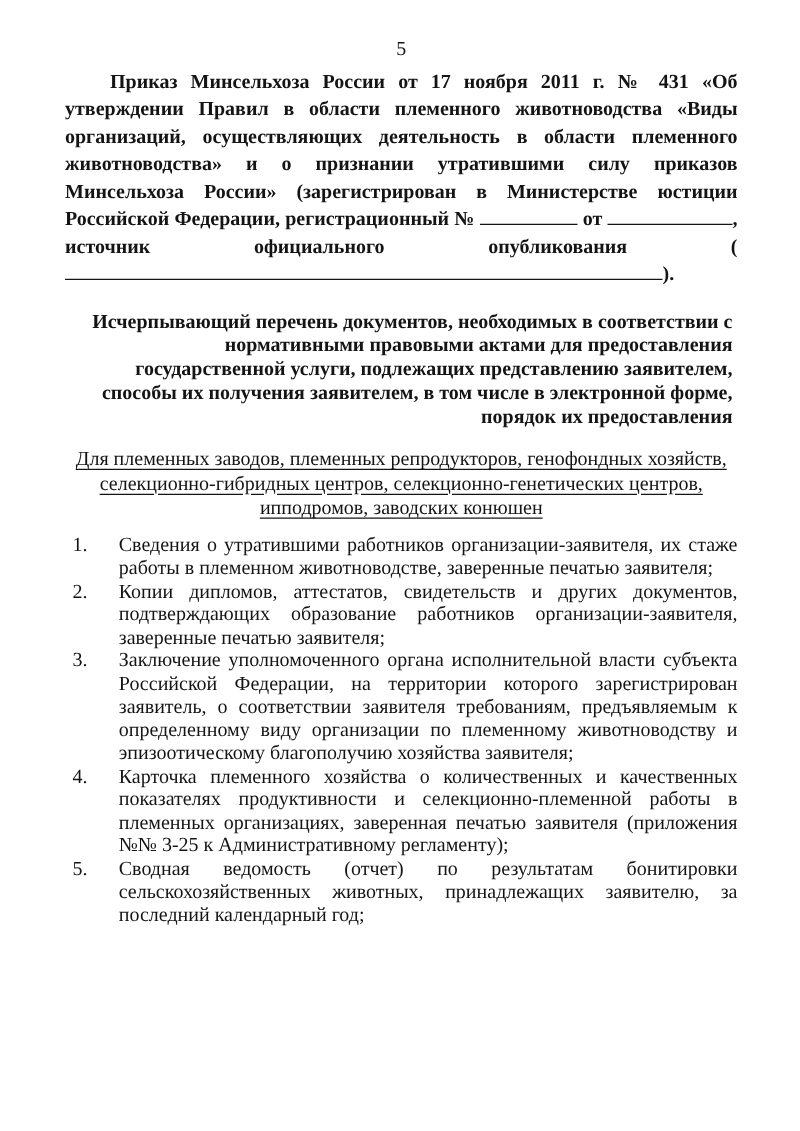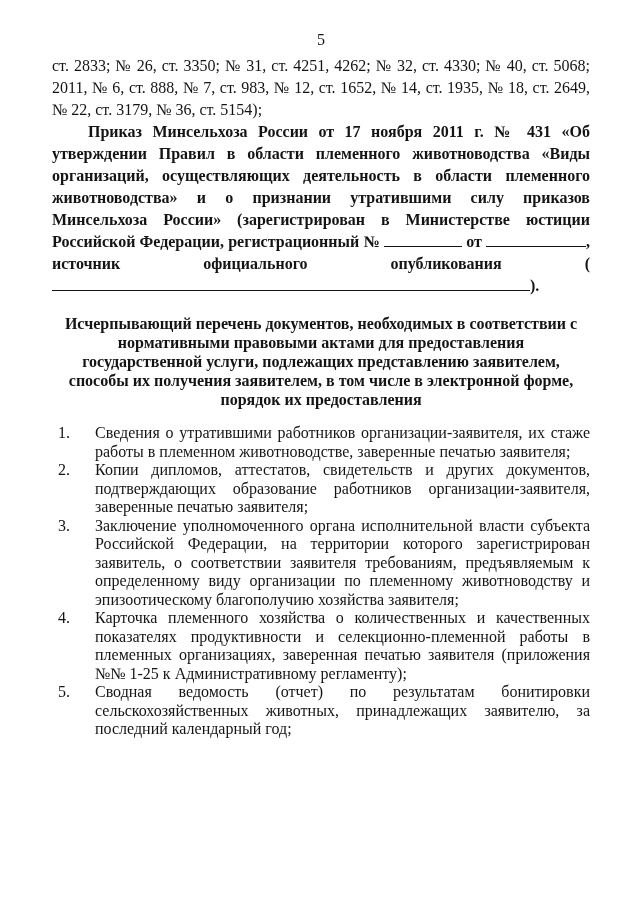--- a/index.html
+++ b/index.html
@@ -40,21 +40,21 @@
     height: 2px;
     border-bottom: 1px solid #141414;
     vertical-align: baseline;
   }
   .blank-reg    { width: 78px; }
   .blank-date   { width: 100px; }
   .blank-source { width: 478px; }
   .heading {
     font-weight: bold;
     font-size: 16px;
-    text-align: center;
+    text-align: right;
     line-height: 19px;
     margin: 17px 4px 15px 4px;
     font-family: Liberation Serif, serif;
   }
   .clause {
     margin: 0;
   }
   .subheading {
     font-weight: normal;
     font-size: 16px;
@@ -81,48 +81,48 @@
     text-align: justify;
   }
 </style>
 </head>
 <body>
 
 <div class="page">
 
   <div class="page-number">5</div>
 
-  <p class="para">ст. 2833; № 26, ст. 3350; № 31, ст. 4251, 4262; № 32, ст. 4330; № 40, ст. 5068; 2011, № 6, ст. 888, № 7, ст. 983, № 12, ст. 1652, № 14, ст. 1935, № 18, ст. 2649, № 22, ст. 3179, № 36, ст. 5154);</p>
 
   <p class="para indent"><span>Приказ Минсельхоза России от 17 ноября 2011 г. № 431 «Об утверждении Правил в области племенного животноводства «Виды организаций, осуществляющих деятельность в области племенного животноводства» и о признании утратившими силу приказов Минсельхоза России» (зарегистрирован в Министерстве юстиции Российской Федерации, регистрационный № </span><span class="blank blank-reg"></span><span> от </span><span class="blank blank-date"></span><span>, источник официального опубликования </span><span>(</span><span class="blank blank-source"></span><span>).</span></p>
 
   <h2 class="heading">Исчерпывающий перечень документов, необходимых в соответствии с нормативными правовыми актами для предоставления государственной услуги, подлежащих представлению заявителем, способы их получения заявителем, в том числе в электронной форме, порядок их предоставления</h2>
 
 
+  <h3 class="subheading">Для племенных заводов, племенных репродукторов, генофондных хозяйств, селекционно-гибридных центров, селекционно-генетических центров, ипподромов, заводских конюшен</h3>
 
   <div class="doc-list">
 
     <div class="list-item">
       <span class="num">1.</span>
       <span class="txt">Сведения о утратившими работников организации-заявителя, их стаже работы в племенном животноводстве, заверенные печатью заявителя;</span>
     </div>
 
     <div class="list-item">
       <span class="num">2.</span>
       <span class="txt">Копии дипломов, аттестатов, свидетельств и других документов, подтверждающих образование работников организации-заявителя, заверенные печатью заявителя;</span>
     </div>
 
     <div class="list-item">
       <span class="num">3.</span>
       <span class="txt">Заключение уполномоченного органа исполнительной власти субъекта Российской Федерации, на территории которого зарегистрирован заявитель, о соответствии заявителя требованиям, предъявляемым к определенному виду организации по племенному животноводству и эпизоотическому благополучию хозяйства заявителя;</span>
     </div>
 
     <div class="list-item">
       <span class="num">4.</span>
-      <span class="txt">Карточка племенного хозяйства о количественных и качественных показателях продуктивности и селекционно-племенной работы в племенных организациях, заверенная печатью заявителя (приложения №№ 1-25 к Административному регламенту);</span>
+      <span class="txt">Карточка племенного хозяйства о количественных и качественных показателях продуктивности и селекционно-племенной работы в племенных организациях, заверенная печатью заявителя (приложения №№ 3-25 к Административному регламенту);</span>
     </div>
 
     <div class="list-item">
       <span class="num">5.</span>
       <span class="txt">Сводная ведомость (отчет) по результатам бонитировки сельскохозяйственных животных, принадлежащих заявителю, за последний календарный год;</span>
     </div>
 
   </div>
 
 </div>

